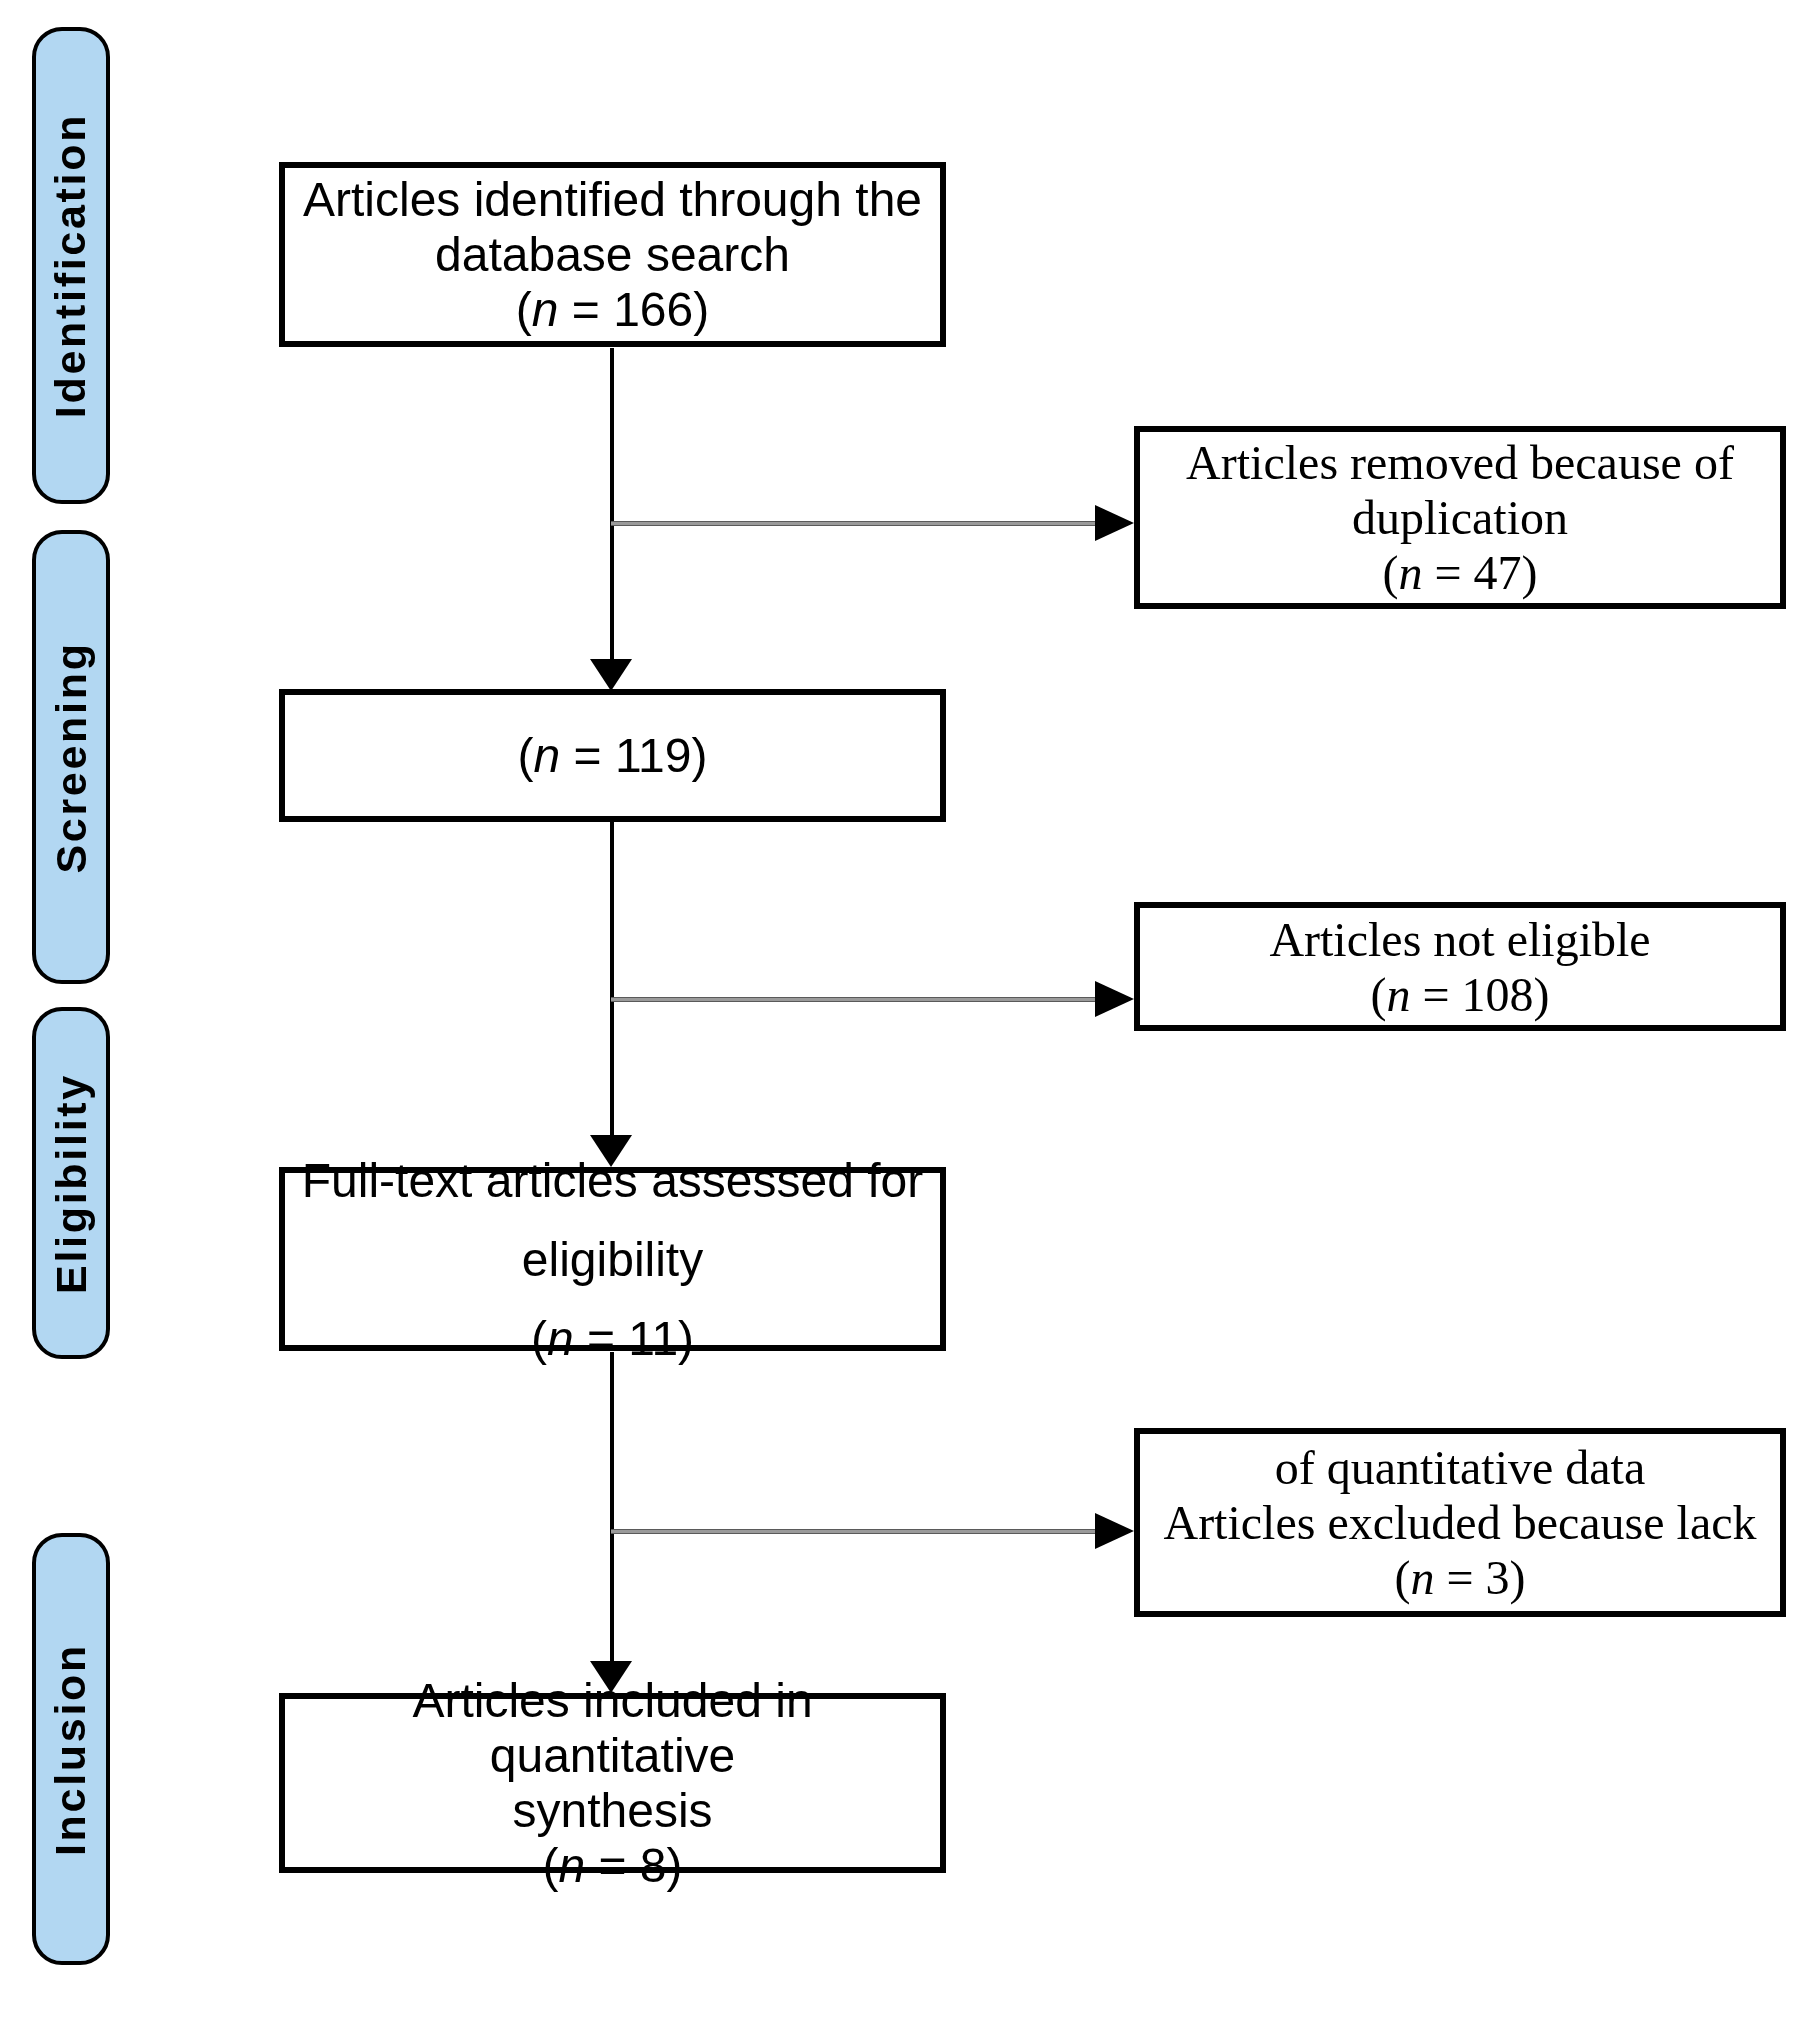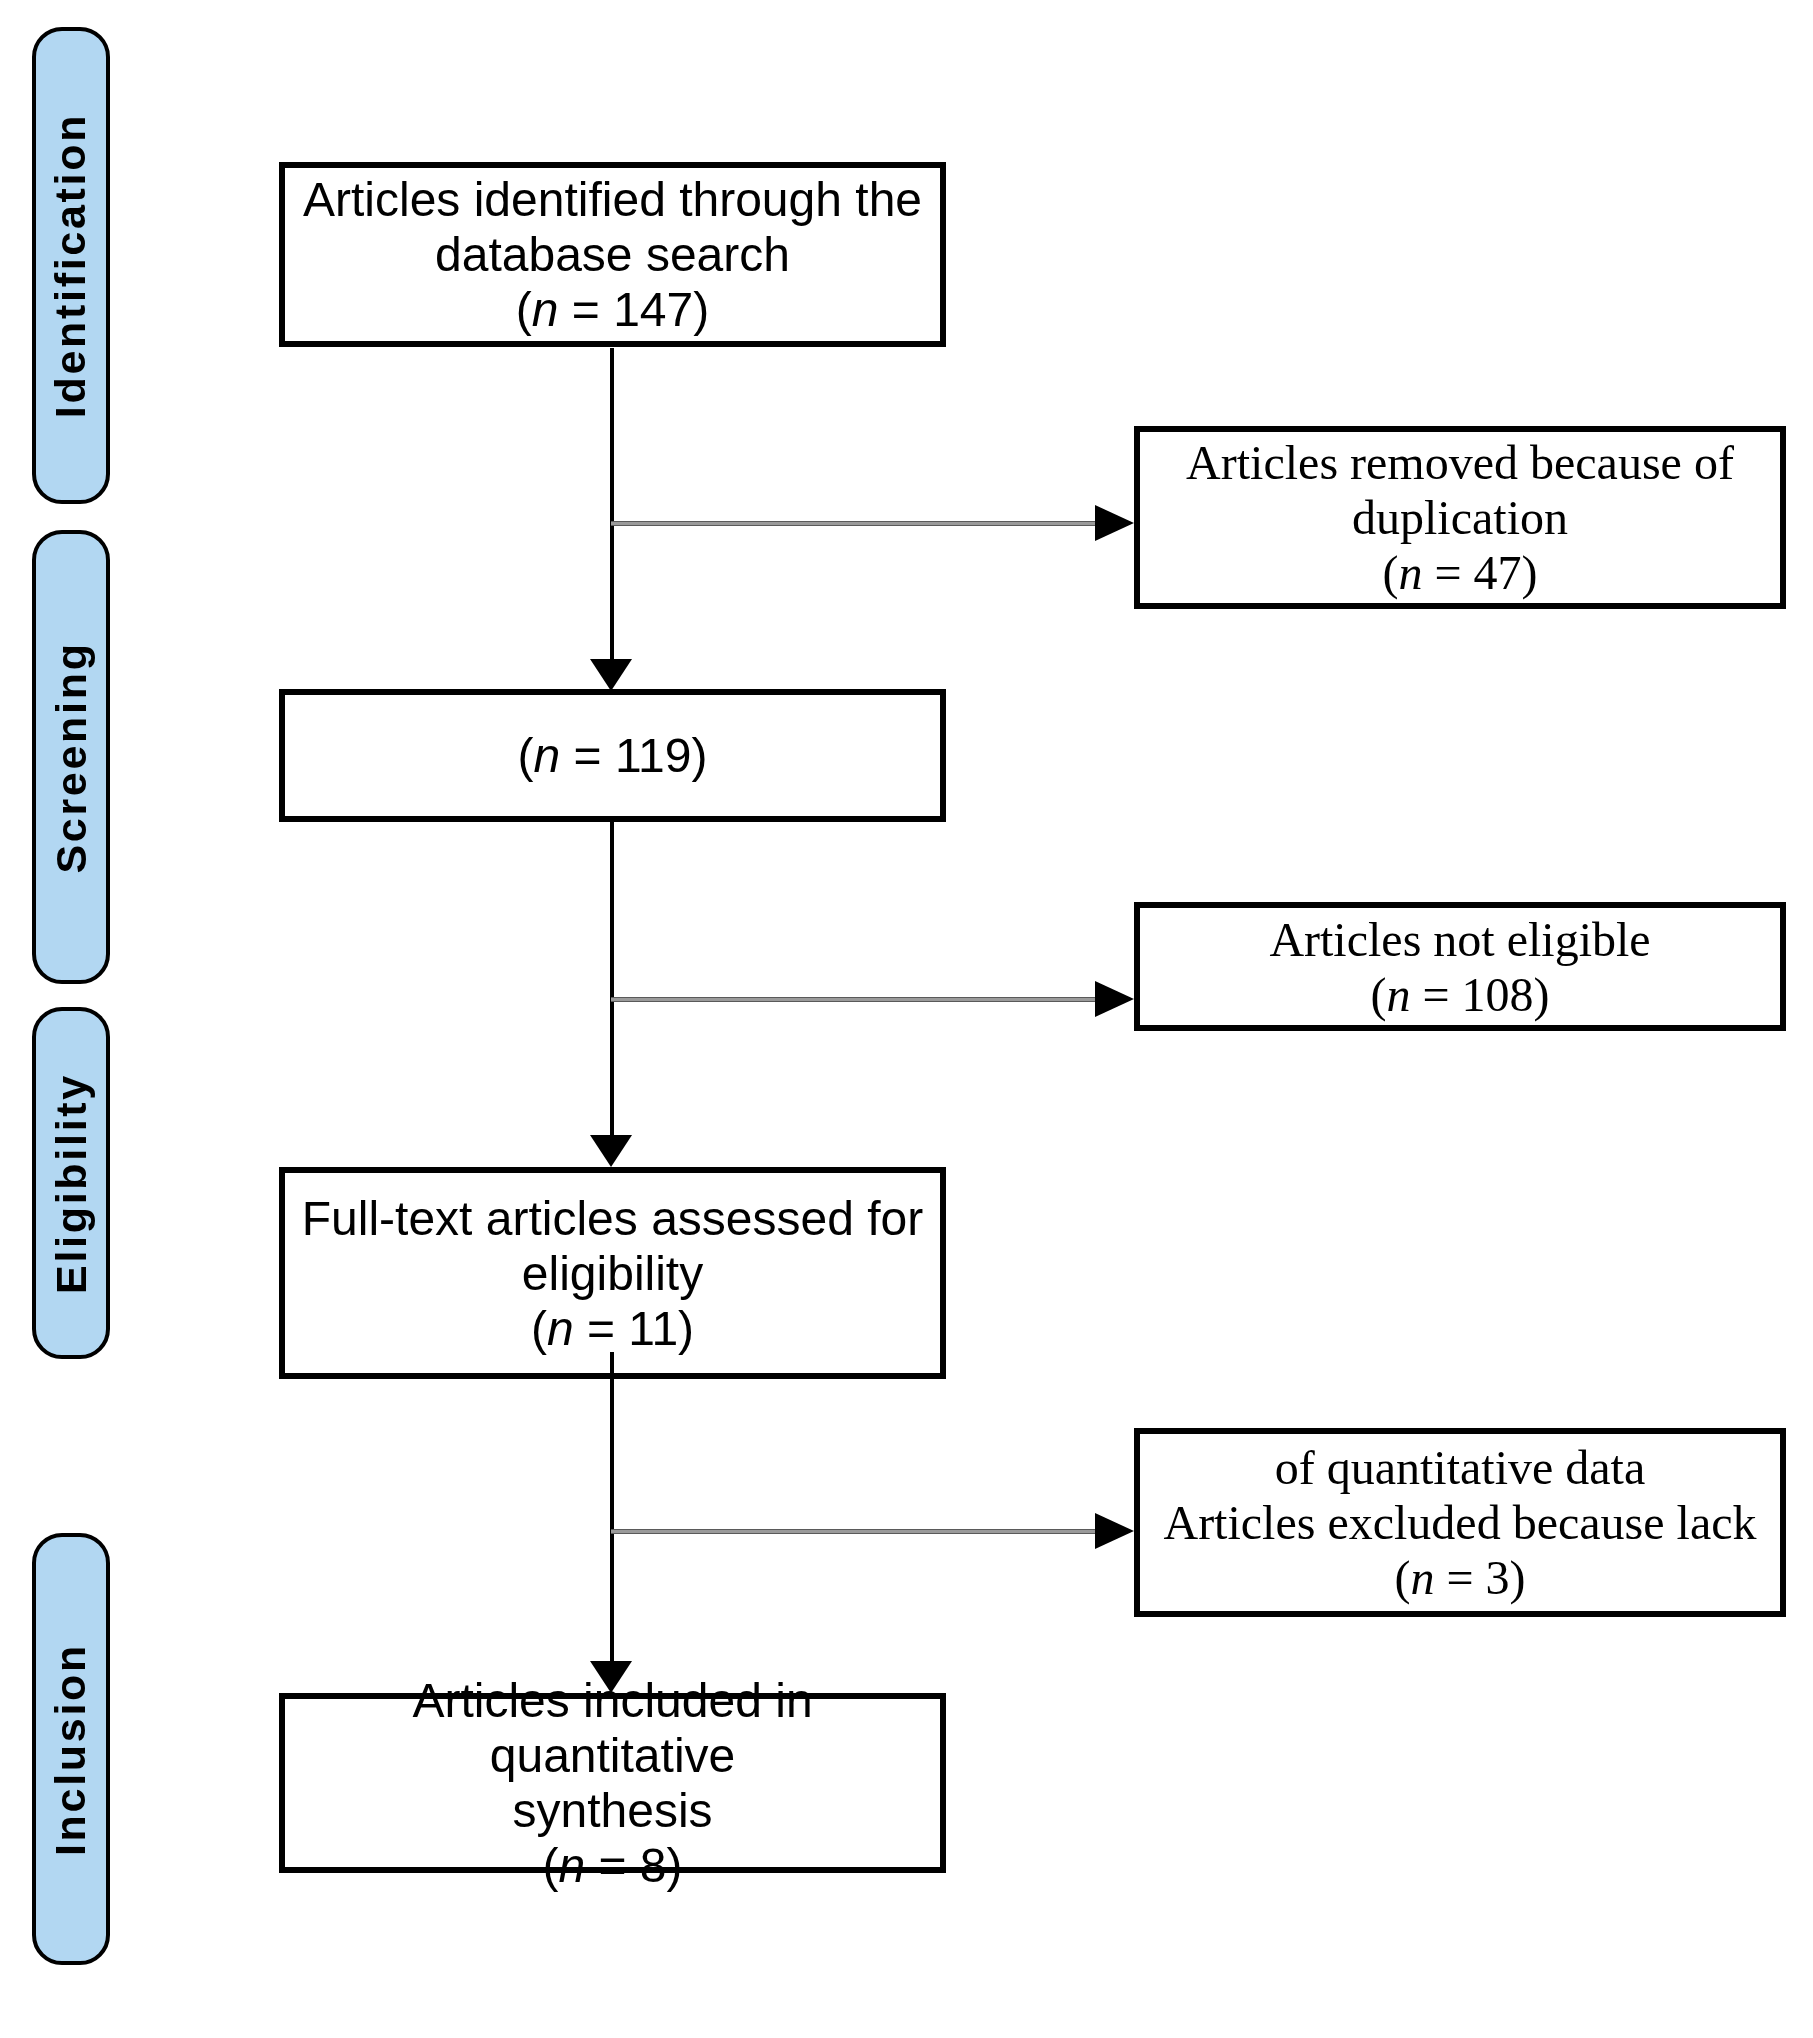--- a/index.html
+++ b/index.html
@@ -53,21 +53,21 @@
     justify-content: center;
     text-align: center;
     font-size: 48px;
     line-height: 55px;
   }
   .fbox { left: 279px;  width: 667px; }
   .sbox { left: 1134px; width: 652px; font-family: Liberation Serif, serif; }
 
   #box-identified { top: 162px;  height: 185px; }
   #box-screened   { top: 689px;  height: 133px; }
-  #box-fulltext   { top: 1167px; height: 212px; }
+  #box-fulltext   { top: 1167px; height: 184px; gap: 24px; }
   #box-included   { top: 1693px; height: 180px; }
 
   #box-duplicates      { top: 426px;  height: 183px; }
   #box-not-eligible    { top: 902px; height: 129px; }
   #box-no-quantitative { top: 1428px; height: 189px; }
 
   .line { display: block; }
   .nvar { font-style: italic; }
 
   
@@ -134,21 +134,21 @@
   <div class="pill" id="pill-eligibility">
     <span class="pill-label">Eligibility</span>
   </div>
   <div class="pill" id="pill-inclusion">
     <span class="pill-label">Inclusion</span>
   </div>
 
   <div class="fbox" id="box-identified">
     <span class="line">Articles identified through the</span>
     <span class="line">database search</span>
-    <span class="line"><span>(</span><span class="nvar">n</span><span> = 147)</span></span>
+    <span class="line"><span>(</span><span class="nvar">n</span><span> = 166)</span></span>
   </div>
 
   <div class="fbox" id="box-screened">
     <span class="line"><span>(</span><span class="nvar">n</span><span> = 119)</span></span>
   </div>
 
   <div class="fbox" id="box-fulltext">
     <span class="line">Full-text articles assessed for</span>
     <span class="line">eligibility</span>
     <span class="line"><span>(</span><span class="nvar">n</span><span> = 11)</span></span>

